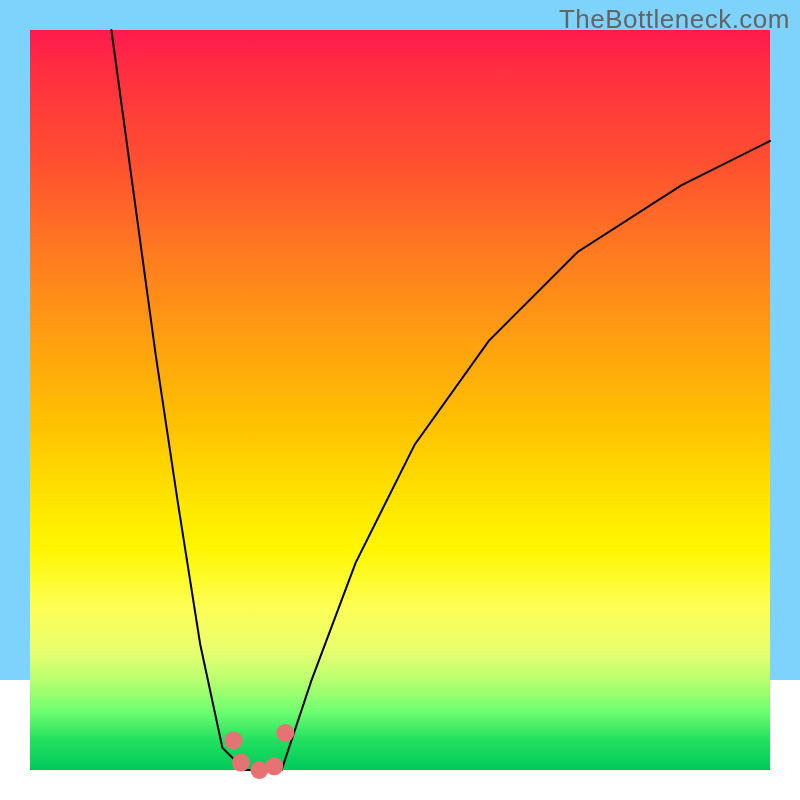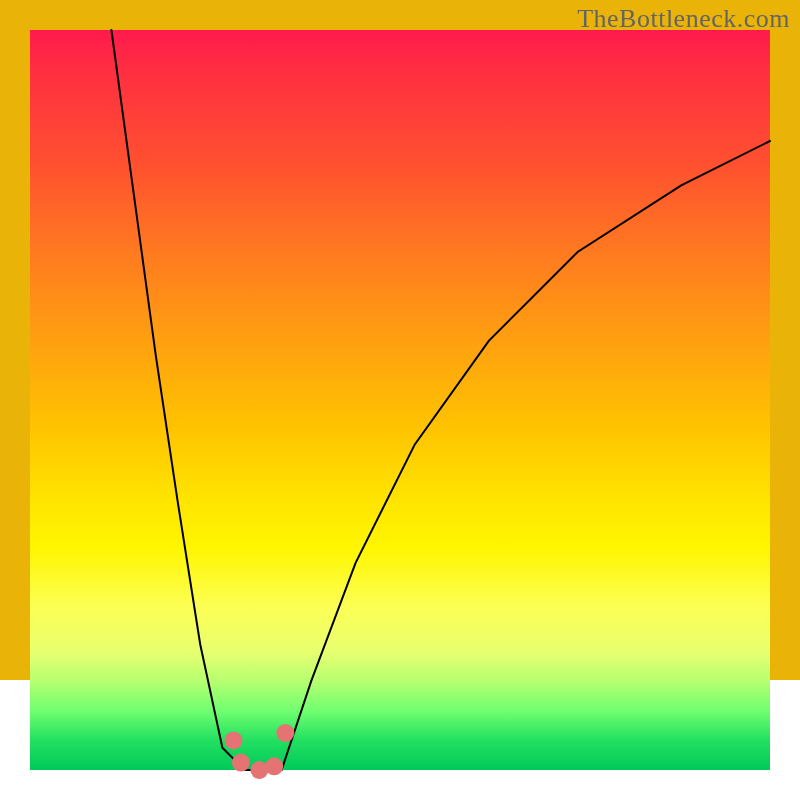--- a/index.html
+++ b/index.html
@@ -7,22 +7,21 @@
     padding: 0;
     width: 800px;
     height: 800px;
     overflow: hidden;
     font-family: Arial, Helvetica, sans-serif;
   }
   .frame {
     position: relative;
     width: 800px;
     height: 680px;
-    background: #eab308;
-    font-family: Liberation Serif, serif;
+    background: #7dd3fc;
   }
   .watermark {
     position: absolute;
     top: 4px;
     right: 10px;
     font-size: 26px;
     font-weight: 500;
     color: #646464;
     letter-spacing: 0.5px;
     z-index: 10;

